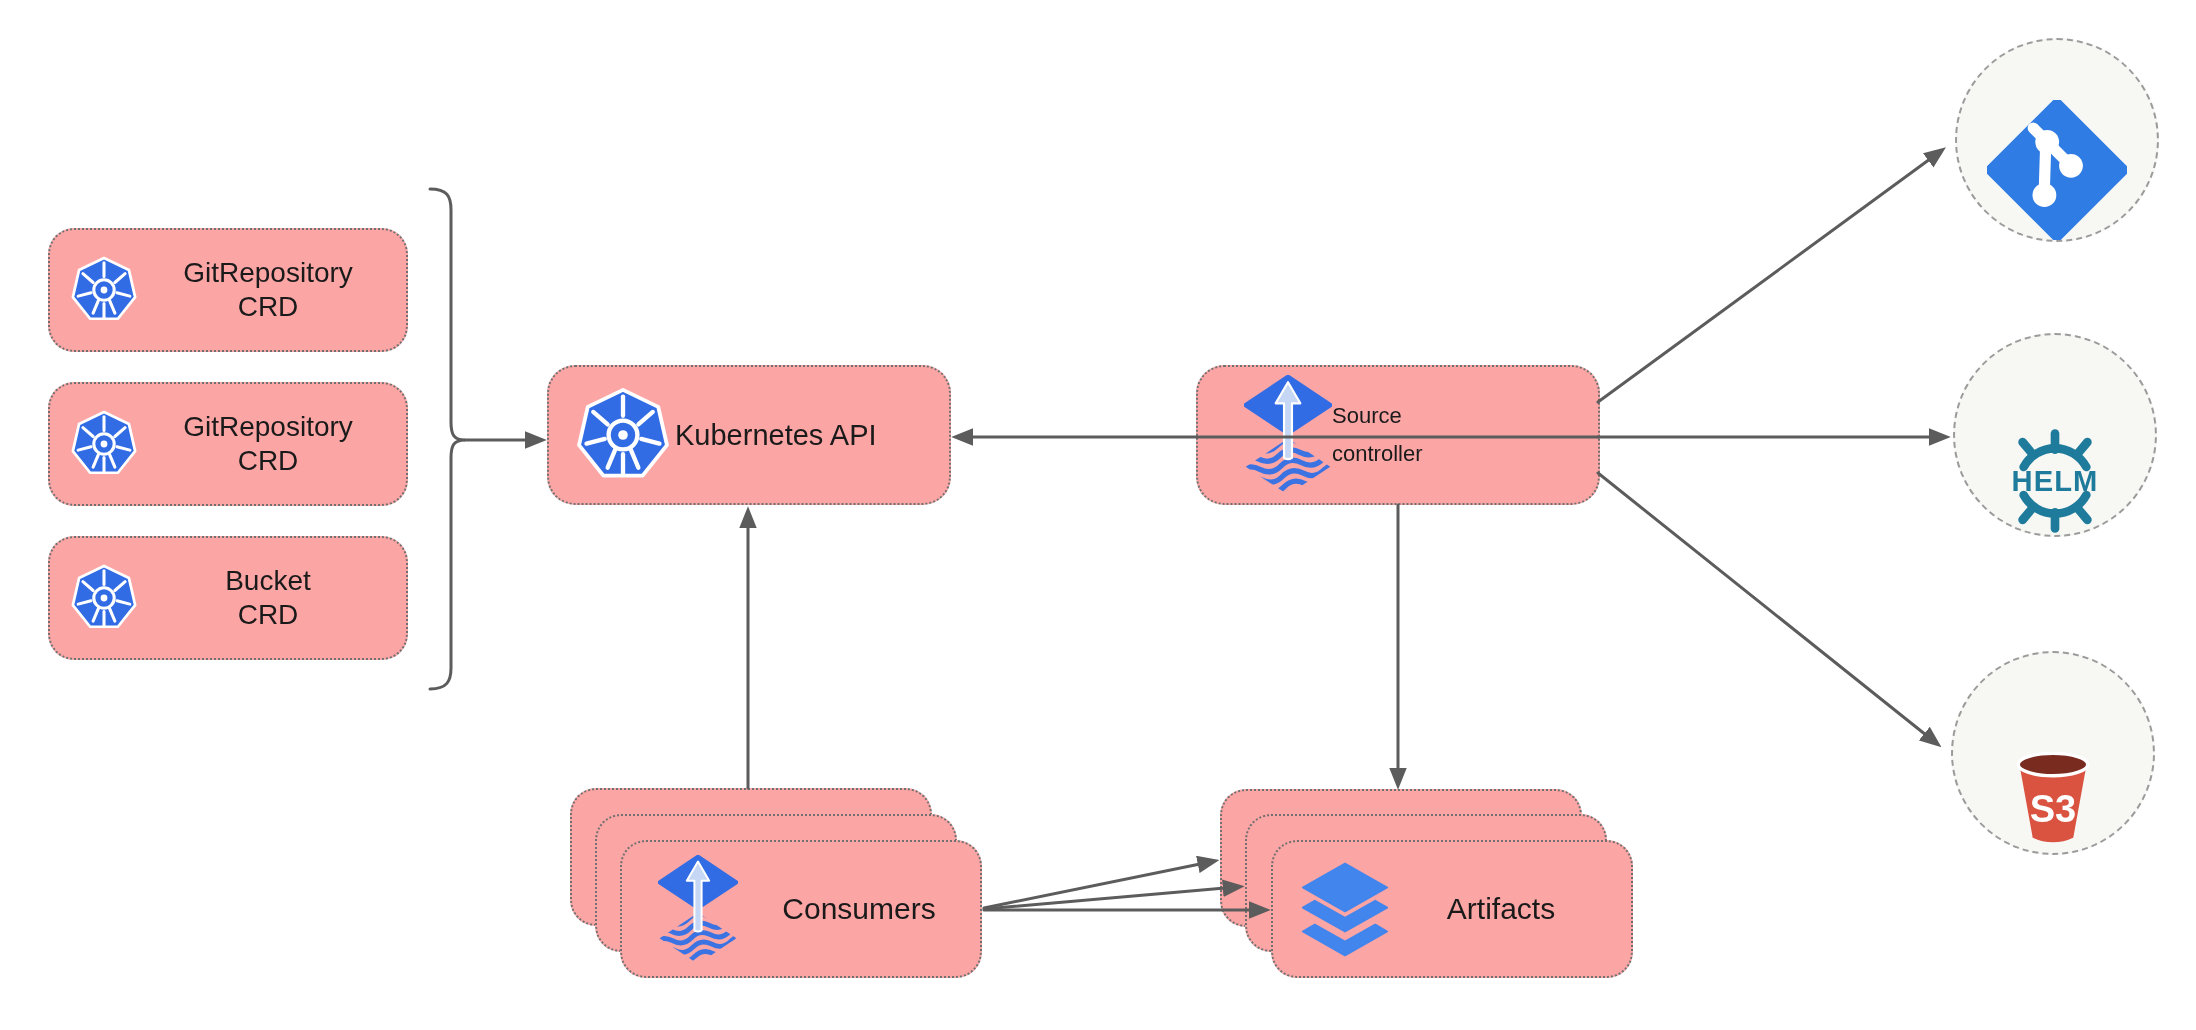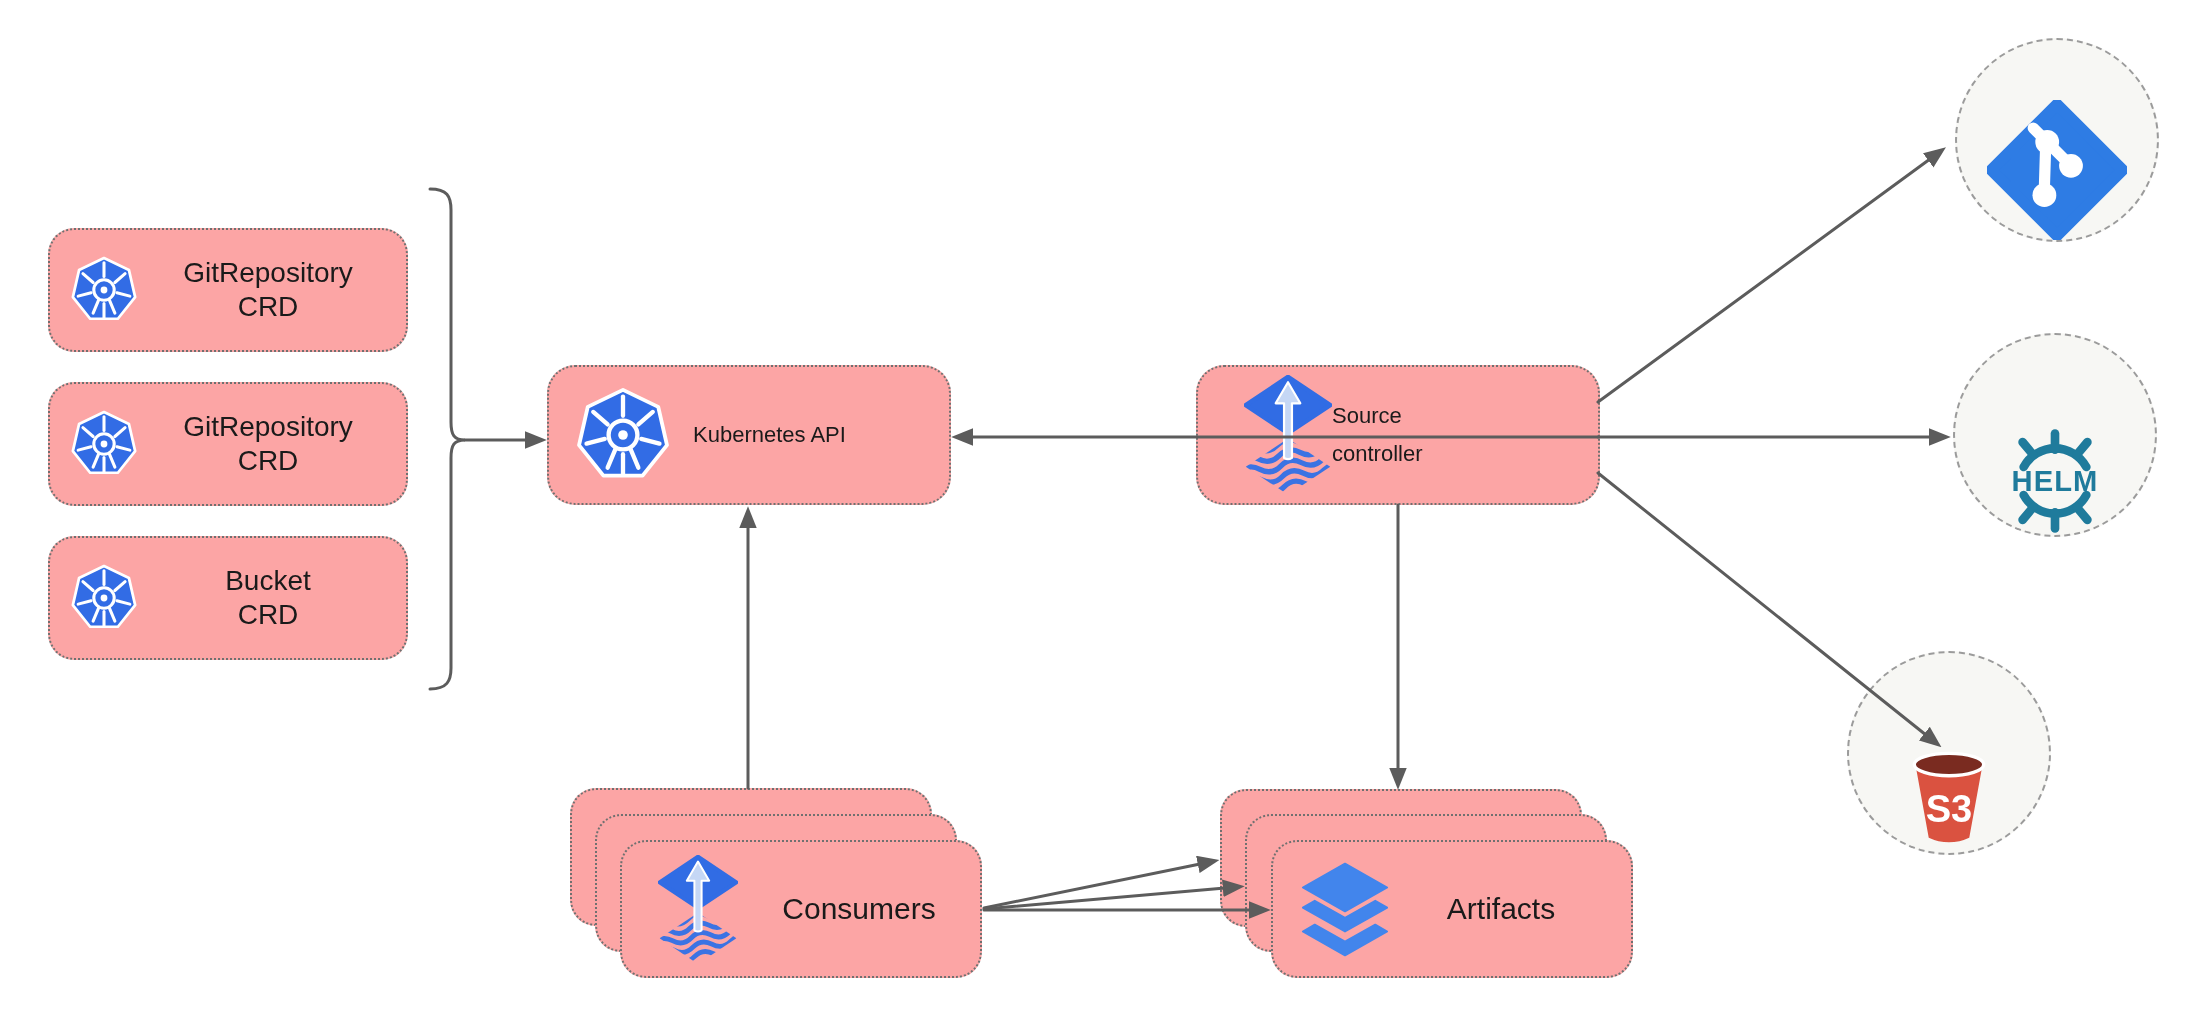--- a/index.html
+++ b/index.html
@@ -127,21 +127,21 @@
           <line x1="81" y1="26" x2="66" y2="39"></line>
             <line x1="19" y1="26" x2="34" y2="39"></line>
           <line x1="88" y1="59" x2="69" y2="54"></line>
             <line x1="12" y1="59" x2="31" y2="54"></line>
           <line x1="66" y1="84" x2="58" y2="65"></line>
             <line x1="34" y1="84" x2="42" y2="65"></line>
         </g>
         <circle cx="50" cy="50" r="5" fill="#ffffff"></circle>
       </svg>
     </span>
-    <span style="font-size:22px;margin-left:22px">Kubernetes API</span>
+    <span style="font-size:29px;margin-left:4px">Kubernetes API</span>
   </div>
 
   <div class="node bigbox z2" style="left:1196px;top:365px">
     <span style="margin-left:46px;display:flex">
       <svg width="88" height="120" viewBox="0 0 100 136">
         <defs>
             <clipPath id="fxw1">
               <polygon points="50,72 98,104 50,136 2,104"></polygon>
             </clipPath>
           </defs>
@@ -233,21 +233,21 @@
           <line x1="80" y1="14" x2="70" y2="26"></line>
           <line x1="50" y1="94" x2="50" y2="79"></line>
           <line x1="20" y1="86" x2="30" y2="74"></line>
           <line x1="80" y1="86" x2="70" y2="74"></line>
         </g>
         <text x="50" y="59" text-anchor="middle" font-family="Liberation Sans, sans-serif" font-weight="bold" font-size="27" letter-spacing="1" fill="#1F7B9C">HELM</text>
       </svg>
     </span>
   </div>
 
-  <div class="circle z2" style="left:1847px;top:651px">
+  <div class="circle z2" style="left:1951px;top:651px">
     <span style="display:flex">
       <svg width="112" height="112" viewBox="0 0 100 100">
         <path d="M19,21 L31,87 Q50,96 69,87 L81,21 Q50,34 19,21 Z" fill="#DA5240" stroke="#f7f7f4" stroke-width="2"></path>
         <ellipse cx="50" cy="21" rx="31" ry="10" fill="#7A2B20" stroke="#ffffff" stroke-width="3"></ellipse>
         <text x="50" y="72" text-anchor="middle" font-family="Liberation Sans, sans-serif" font-weight="bold" font-size="34" fill="#ffffff">S3</text>
       </svg>
     </span>
   </div>
 
 </div>

